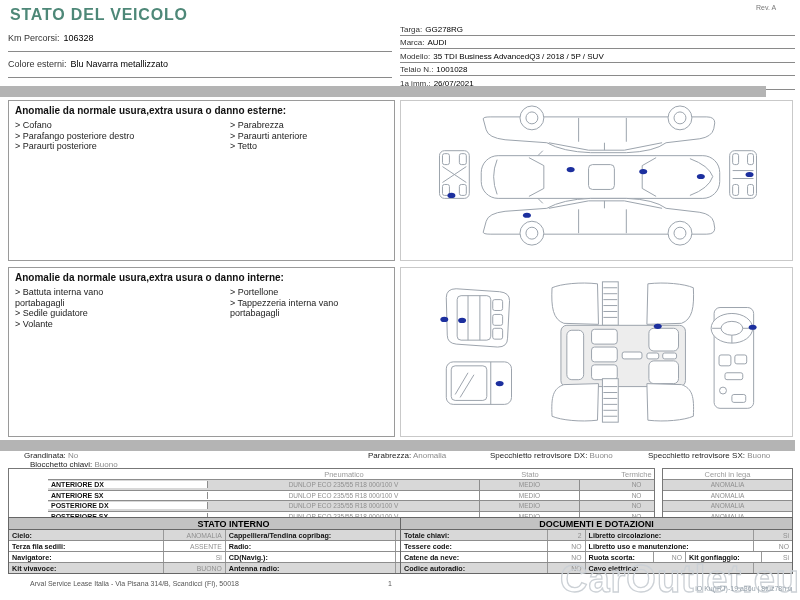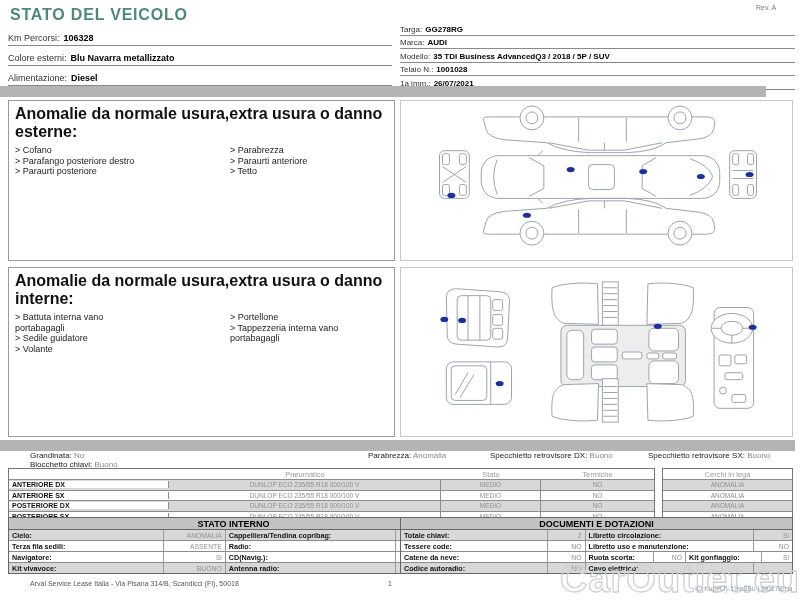--- a/index.html
+++ b/index.html
@@ -4,49 +4,49 @@
 <style>
   html,body{margin:0;padding:0;background:#e9e9e9;}
   .page{position:relative;width:800px;height:600px;background:#fff;overflow:hidden;
         font-family:"Liberation Sans", sans-serif;color:#1a1a1a;outline:1px solid #d5d5d5;}
   
   .title{position:absolute;left:10px;top:6px;font-size:16px;font-weight:bold;
          color:#4e8878;letter-spacing:.8px;}
   .rev{position:absolute;left:756px;top:4px;font-size:7px;color:#777;}
   .info-left{position:absolute;left:8px;top:26px;width:384px;}
   .info-left .info-row{height:17px;border-bottom:1px solid #8a8a8a;font-size:9px;
-        display:flex;align-items:flex-end;padding-bottom:2px;gap:4px;}
+        display:flex;align-items:flex-end;padding-bottom:8px;gap:4px;}
   .info-right{position:absolute;left:400px;top:22px;width:395px;}
   .info-right .info-row{height:11.6px;border-bottom:1px solid #8a8a8a;font-size:8px;
         display:flex;align-items:flex-end;padding-bottom:1px;gap:3px;}
   .info-row .lbl{color:#333;white-space:nowrap;}
-  .info-row .val{font-weight:bold;color:#000;white-space:nowrap;}
+  .info-row .val{font-weight:normal;color:#000;white-space:nowrap;}
   .graybar{position:absolute;left:0;height:11px;background:#b4b4b4;}
   .bar1{top:86px;width:766px;}
   .bar2{top:440px;width:795px;}
   
   .panel{position:absolute;background:#fff;box-sizing:border-box;}
   .txt-panel{left:8px;width:387px;border:1px solid #9a9a9a;padding:4px 6px;}
   .dia-panel{left:400px;width:393px;border:1px solid #c9c9c9;}
   .ext{top:100px;height:161px;}
   .int{top:267px;height:170px;}
-  .panel-title{font-size:16px;font-weight:bold;color:#111;margin-bottom:4px;}
+  .panel-title{font-size:10px;font-weight:bold;color:#111;margin-bottom:4px;}
   .anomaly-cols{display:flex;gap:80px;}
   .anomaly-cols ul{list-style:none;margin:0;padding:0;width:135px;font-size:9px;
         line-height:10.5px;color:#222;}
   .anomaly-cols li::before{content:"> ";}
   .panel svg{display:block;width:100%;height:100%;color:#9ba3ac;}
   
   .summary{position:absolute;top:451px;left:0;width:800px;font-size:8px;height:20px;}
   .sum-item{position:absolute;white-space:nowrap;}
   .sum-item .lbl{color:#222;}
   .sum-item .val{color:#8a8a8a;}
   
   .tyres{position:absolute;left:8px;top:468px;width:647px;border:1px solid #777;
-         box-sizing:border-box;font-size:7px;}
+         box-sizing:border-box;font-size:7px;padding-left:39px;}
   .t-row{display:grid;grid-template-columns:160px 272px 100px 113px;height:9.5px;
          border-top:1px solid #8d8d8d;align-items:center;}
   .t-head{height:10px;border-top:none;color:#9a9a9a;font-size:7.5px;}
   .t-head div{text-align:center;}
   .t-pos{font-weight:bold;color:#111;padding-left:3px;font-size:7px;background:#fff;}
   .t-spec,.t-val{text-align:center;color:#8f8f8f;font-size:6.5px;}
   .shade .t-spec,.shade .t-val2,.shade{background:#d8d8d8;}
   .t-row.shade .t-pos{background:#fff;border-right:1px solid #8d8d8d;}
   .t-row .t-pos{border-right:1px solid #8d8d8d;}
   .t-spec{border-right:1px solid #8d8d8d;height:100%;display:flex;align-items:center;justify-content:center;}
@@ -278,21 +278,21 @@
           <ellipse cx="98" cy="117" rx="4" ry="2.6" fill="#1c2f9e"></ellipse>
           <ellipse cx="258" cy="59" rx="4" ry="2.6" fill="#1c2f9e"></ellipse>
           <ellipse cx="354" cy="60" rx="4" ry="2.6" fill="#1c2f9e"></ellipse>
         </g>
     </svg>
   </div>
 
   <div class="graybar bar2"></div>
 
   <div class="summary">
-    <span class="sum-item" style="left:30px;top:0;">
+    <span class="sum-item" style="left:24px;top:0;">
       <span class="lbl">Grandinata:</span>
       <span class="val">No</span>
     </span>
     <span class="sum-item" style="left:368px;top:0;">
       <span class="lbl">Parabrezza:</span>
       <span class="val">Anomalia</span>
     </span>
     <span class="sum-item" style="left:490px;top:0;">
       <span class="lbl">Specchietto retrovisore DX:</span>
       <span class="val">Buono</span>

